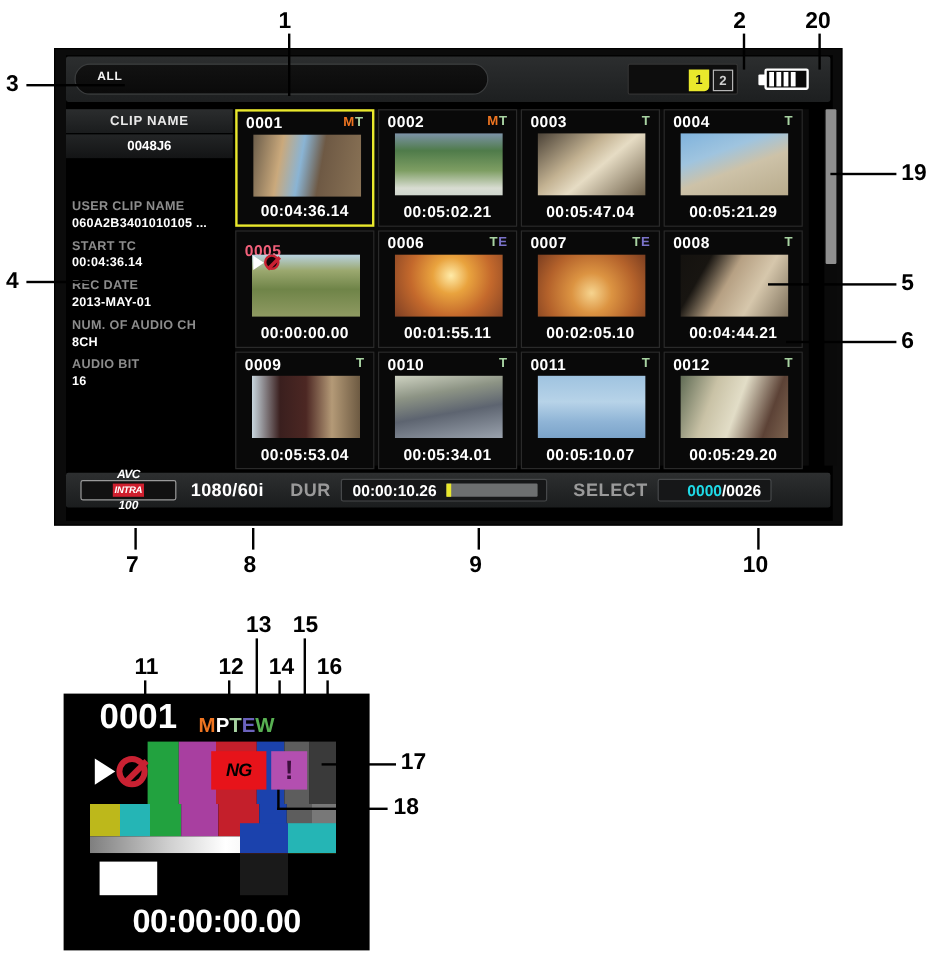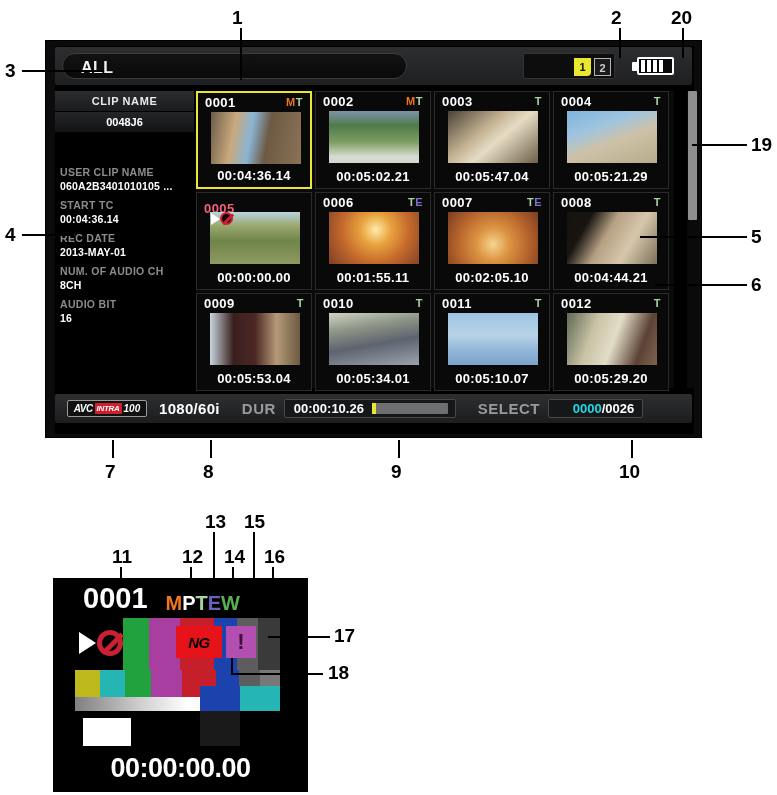--- a/index.html
+++ b/index.html
@@ -48,21 +48,21 @@
   }
   .filter-pill {
     position: absolute; left: 7px; top: 6px;
     width: 345px; height: 26px;
     background: linear-gradient(#121212, #0a0a0a);
     border: 1px solid #3a3c3d;
     border-radius: 13px;
   }
   .filter-text {
     position: absolute; left: 18px; top: 5px;
-    color: #f2f2f2; font-size: 16px; font-weight: bold;
+    color: #f2f2f2; font-size: 10px; font-weight: bold;
     letter-spacing: .5px;
   }
   .slot-box {
     position: absolute; top: 6px;
     width: 92px; height: 26px;
     background: #0d0d0d; border: 1px solid #333;
     border-radius: 2px; right: 77px;
   }
   .slot {
     position: absolute; top: 4px;
@@ -188,21 +188,21 @@
   .statusbar {
     position: absolute; left: 9px; top: 353px;
     width: 637px; height: 29px;
     background: linear-gradient(#2d2f30, #1b1d1e);
     border-radius: 2px;
     display: flex; align-items: center;
   }
   .avc-logo {
     margin-left: 12px; width: 80px; height: 17px;
     background: #111; border: 1px solid #9a9a9a; border-radius: 2px;
-    display: flex; align-items: center; justify-content: center; gap: 2px;
+    display: flex; align-items: center; justify-content: center; gap: 2px; flex-direction: column;
   }
   .avc-a { color: #fff; font-size: 10px; font-weight: bold; font-style: italic; letter-spacing: -.5px;}
   .avc-i {
     background: #cf1f2e; color: #fff; font-size: 8px; font-weight: bold;
     padding: 1px 2px; font-style: italic; letter-spacing: -.3px;
   }
   .avc-n { color: #fff; font-size: 10px; font-weight: bold; font-style: italic; }
   .fmt { margin-left: 12px; color: #fff; font-size: 15px; font-weight: bold; letter-spacing: .3px; }
   .sep-lbl { margin-left: 22px; color: #9a9a9a; font-size: 15px; font-weight: bold; letter-spacing: .5px; }
   .dur-box {
@@ -229,21 +229,21 @@
   #detail {
     position: absolute; left: 53px; top: 578px;
     width: 255px; height: 214px;
     background: #000;
   }
   .d-hdr {
     position: absolute; left: 0; top: 6px; width: 100%;
     display: flex; align-items: flex-end; padding-left: 30px;
   }
   .d-id { color: #fff; font-size: 29px; font-weight: bold; letter-spacing: 0px; line-height: 1; }
-  .d-flags { margin-left: 18px; font-size: 20px; font-weight: bold; line-height: 1; letter-spacing: 0px;}
+  .d-flags { margin-left: 18px; font-size: 17px; font-weight: bold; line-height: 1; letter-spacing: 0px;}
   .d-flags span { display: inline-block; }
   .d-M { color: #ef7521; }
   .d-P { color: #ffffff; }
   .d-T { color: #a8d3a2; }
   .d-E { color: #6b62bd; }
   .d-W { color: #58b052; }
 
   .d-badges {
     position: absolute; left: 26px; top: 52px;
     display: flex; align-items: center; z-index: 5;

